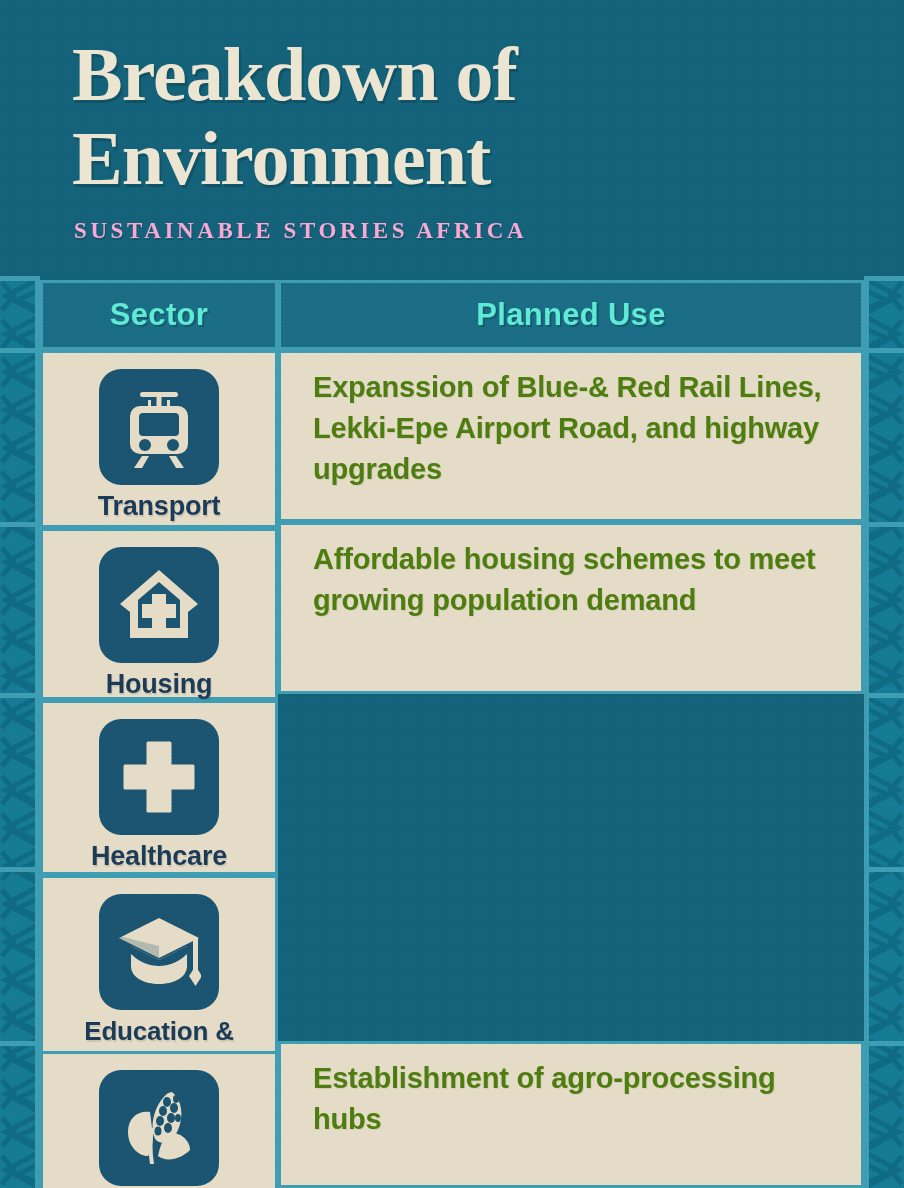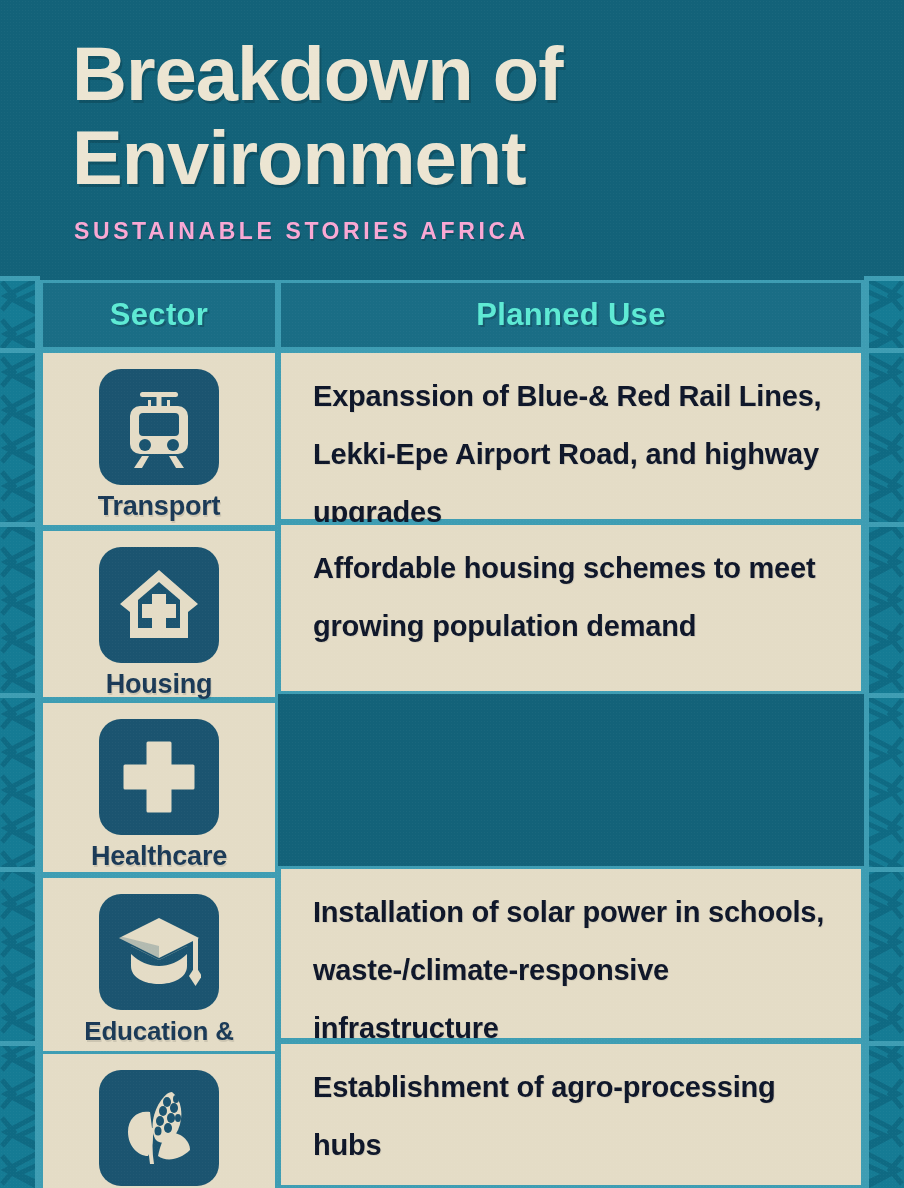--- a/index.html
+++ b/index.html
@@ -40,20 +40,21 @@
     background-position: 0 0, 2px 1px;
   }
 
   
   .header {
     position: absolute;
     left: 0; top: 0;
     width: 904px; height: 276px;
     background: #136279;
     z-index: 5;
+    font-family: Liberation Serif, serif;
   }
   .title {
     position: absolute;
     left: 72px; top: 32px;
     width: 760px;
     font-size: 76px;
     line-height: 84px;
     font-weight: 700;
     letter-spacing: -1px;
     color: #ece5d2;
@@ -158,22 +159,22 @@
     text-align: center;
     line-height: 31px;
     letter-spacing: -.2px;
     text-shadow: 1px 2px 0 rgba(0,0,0,.10);
   }
   .sector-label.two-line { font-size: 26px; line-height: 30px; }
 
   .use-text {
     font-size: 29px;
     font-weight: 700;
-    line-height: 58px;
-    color: #0f172a;
+    line-height: 41px;
+    color: #4d7c0f;
     letter-spacing: -.2px;
     text-shadow: 1px 1px 0 rgba(0,0,0,.07);
   }
 </style>
 </head>
 <body>
 
 <div id="page">
 
   <div class="header">
@@ -293,23 +294,20 @@
           <path d="M42 4 L82 24 L42 44 L2 24 Z" fill="#e4dcc6"></path>
           <path d="M42 32 L42 44 L2 24 L2 22 Z" fill="#1b5470" opacity=".25"></path>
           <path d="M14 32 V52 C14 64 28 70 42 70 C56 70 70 64 70 52 V32 L42 46 Z" fill="#e4dcc6"></path>
           <path d="M14 32 V40 C22 48 32 52 42 52 C52 52 62 48 70 40 V32 L42 46 Z" fill="#1b5470"></path>
           <rect x="76" y="24" width="5" height="32" fill="#e4dcc6"></rect>
           <path d="M78.5 52 L85 62 L78.5 72 L72 62 Z" fill="#e4dcc6"></path>
         </svg>
       </div>
       <div class="sector-label two-line">Education &amp; Environment</div>
     </div>
-    <div class="cell use-cell" style="top:590px;height:175px;">
-      <div class="use-text">Installation of solar power in schools, waste-/climate-responsive infrastructure</div>
-    </div>
 
     <div class="cell sector-cell" style="top:775px;height:170px;">
       <div class="icon-box">
         <svg width="78" height="80" viewBox="0 0 78 80">
           <g fill="#e4dcc6">
             <path d="M52 4 C62 12 64 28 58 42 C52 54 42 58 36 52 C30 44 32 26 40 14 C44 8 48 4 52 4 Z"></path>
             <path d="M30 24 C18 22 8 30 8 44 C8 58 18 68 28 68 C32 62 34 50 32 40 Z"></path>
             <path d="M48 44 C60 44 70 52 70 62 C60 72 46 74 38 68 C40 58 44 48 48 44 Z"></path>
             <path d="M34 40 C32 52 32 64 34 76 L30 76 C28 64 28 52 30 40 Z"></path>
           </g>

